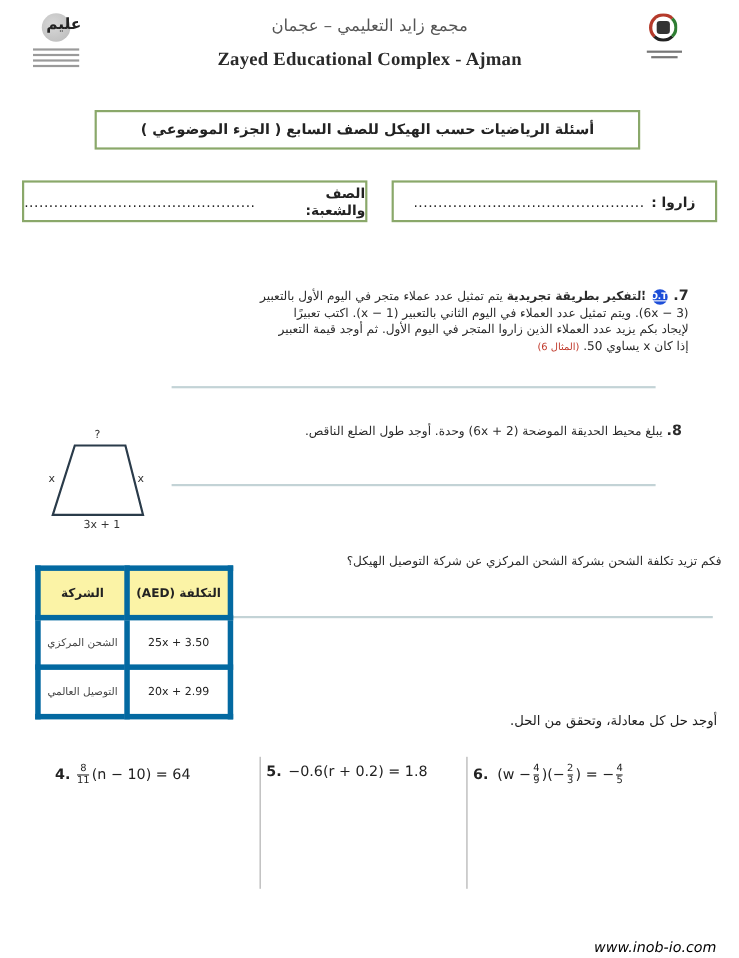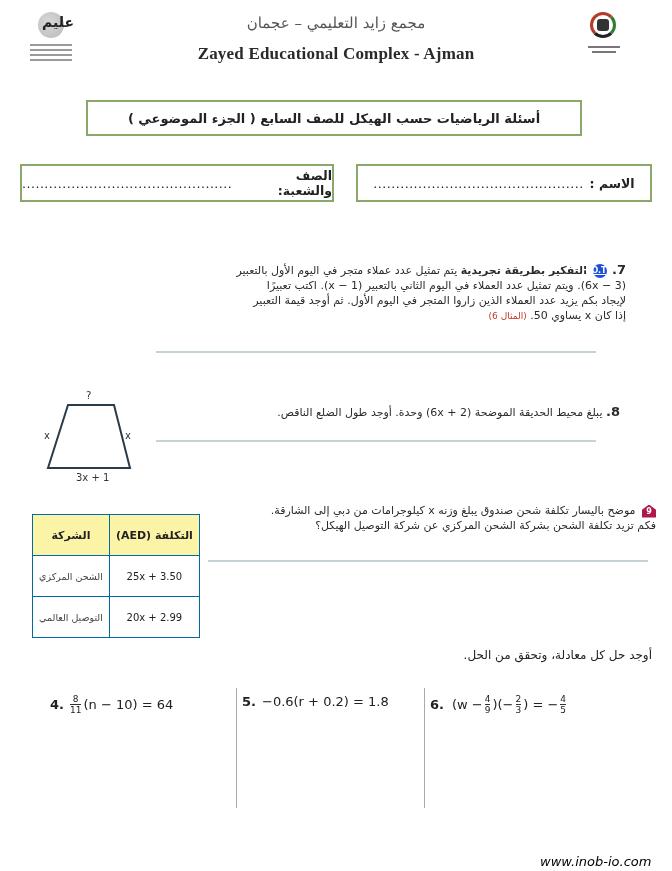--- a/index.html
+++ b/index.html
@@ -40,29 +40,29 @@
   .badge { display: inline-block; width: 14px; height: 14px; border-radius: 50%; background: #1d4ed8; color: #fff;
            font-size: 8px; text-align: center; line-height: 14px; vertical-align: middle; font-weight: bold; margin: 0 2px; text-decoration: underline; }
   .house { display: inline-block; width: 14px; height: 13px; background: #b0174a; color: #fff; font-size: 8px; text-align: center;
            line-height: 14px; vertical-align: middle; font-weight: bold; clip-path: polygon(50% 0, 100% 40%, 100% 100%, 0 100%, 0 40%); margin-left: 3px; }
   .ref { color: #c0392b; font-size: 9px; }
   .answer-line { height: 2px; background: #c3d3d6; }
 
   .q7 { left: 150px; top: 262px; width: 476px; }
   .q7-line { left: 156px; top: 351px; width: 440px; }
 
-  .q8 { left: 160px; top: 404px; width: 460px; }
+  .q8 { left: 160px; top: 384px; width: 460px; }
   .q8-line { left: 156px; top: 440px; width: 440px; }
 
   .q9 { left: 180px; top: 503px; width: 476px; }
   .q9-line { left: 208px; top: 560px; width: 440px; }
 
   
   table.cost { position: absolute; left: 32px; top: 514px; border-collapse: collapse; font-size: 11px; direction: rtl; }
-  table.cost td, table.cost th { border: 1px solid #0369a1; padding: 12px 6px; height: 16px; }
+  table.cost td, table.cost th { border: 5px solid #0369a1; padding: 12px 6px; height: 16px; }
   table.cost th { background: #fbf3a6; font-weight: bold; font-size: 11px; }
   table.cost td.val { font-family: "DejaVu Sans", sans-serif; direction: ltr; text-align: center; font-size: 10px; }
   table.cost td.co { font-size: 9.5px; color: #444; }
 
   
   .tlabel { font-size: 10px; font-family: "DejaVu Sans", sans-serif; color: #333; }
 
   
   .eq-head { left: 300px; top: 648px; width: 352px; direction: rtl; text-align: right; font-size: 12px; font-weight: normal; }
   .eq { top: 694px; font-size: 13px; font-family: "DejaVu Sans", sans-serif; display: flex; align-items: center; gap: 6px; }
@@ -91,21 +91,21 @@
   <div class="face"></div>
   <div class="tiny" style="top:38px"></div>
   <div class="tiny" style="top:43px;left:8px;width:24px"></div>
 </div>
 
 <div class="abs box title-box">
   <span>أسئلة الرياضيات حسب الهيكل للصف السابع ( الجزء الموضوعي )</span>
 </div>
 
 <div class="abs box name-box">
-  <span class="lbl">الاسم :</span>
+  <span class="lbl">زاروا :</span>
   <span class="dots">...............................................</span>
 </div>
 <div class="abs box class-box">
   <span class="lbl">الصف والشعبة:</span>
   <span class="dots">...............................................</span>
 </div>
 
 <div class="abs q q7">
   <div>
     <span class="num">7.</span>
@@ -130,24 +130,20 @@
 <div class="abs tlabel" style="left:125px;top:430px">x</div>
 <div class="abs tlabel" style="left:76px;top:472px">3x + 1</div>
 
 <div class="abs q q8">
   <span class="num">8.</span>
   <span>يبلغ محيط الحديقة الموضحة (2 + 6x) وحدة. أوجد طول الضلع الناقص.</span>
 </div>
 <div class="abs answer-line q8-line"></div>
 
 <div class="abs q q9">
-  <div>
-    <span class="house">9</span>
-    <span>موضح باليسار تكلفة شحن صندوق يبلغ وزنه x كيلوجرامات من دبي إلى الشارقة.</span>
-  </div>
   <div>فكم تزيد تكلفة الشحن بشركة الشحن المركزي عن شركة التوصيل الهيكل؟</div>
 </div>
 <div class="abs answer-line q9-line"></div>
 
 <table class="cost">
   <tbody>
       <tr>
     <th>التكلفة (AED)</th>
     <th>الشركة</th>
   </tr>

